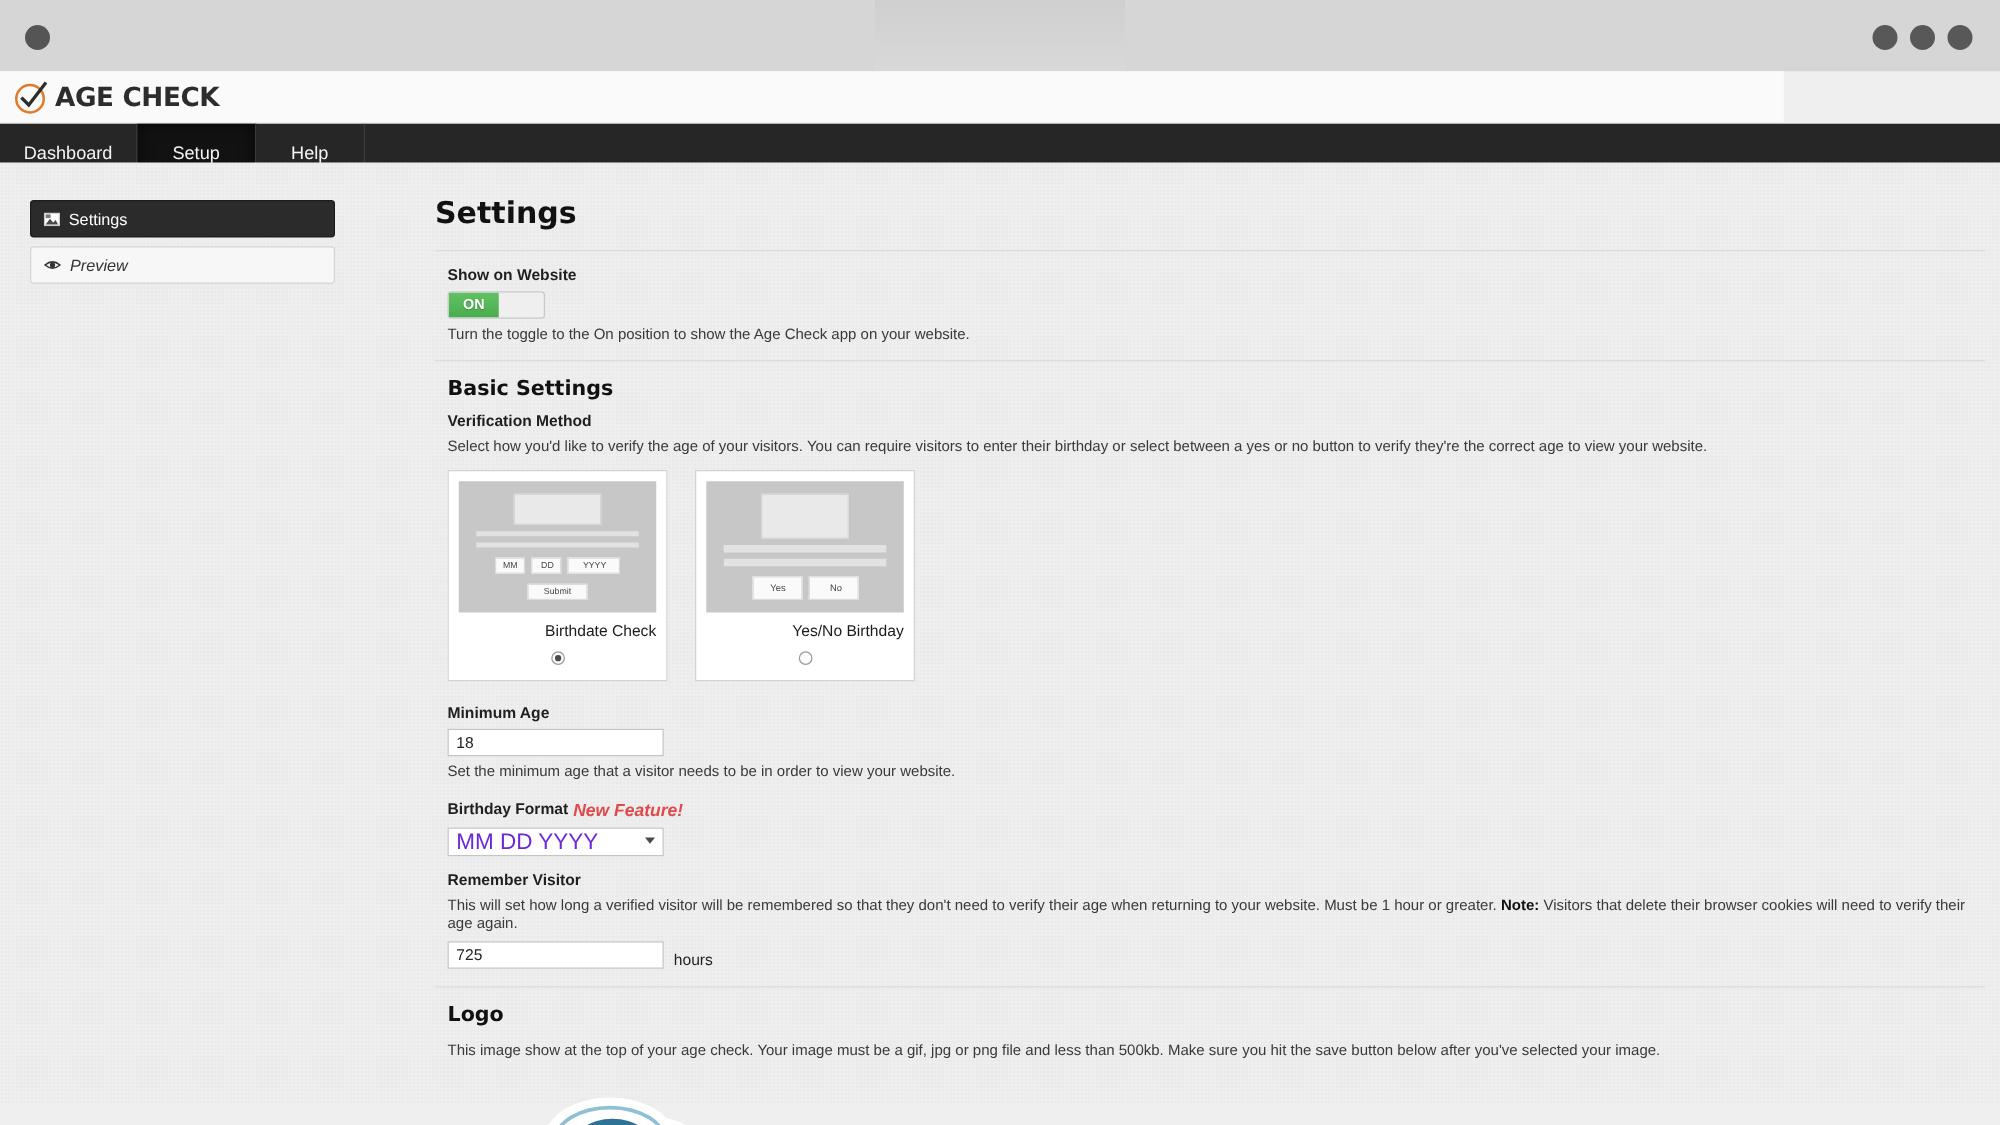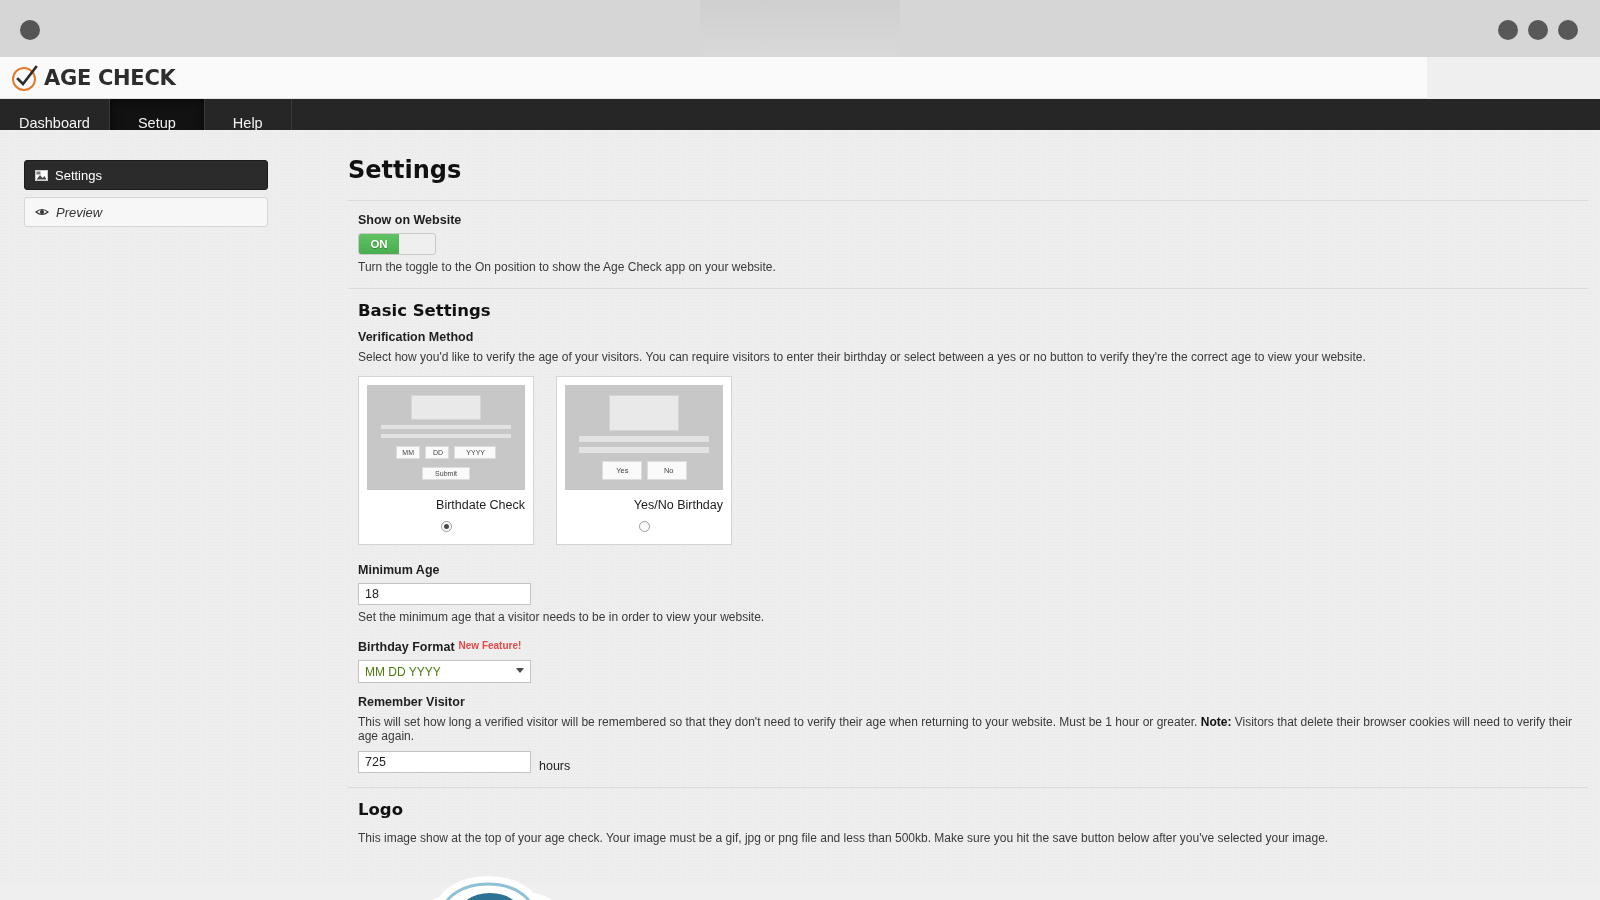--- a/index.html
+++ b/index.html
@@ -225,34 +225,35 @@
     border: 1px solid #c4c4c4;
     background: #fff;
     font-size: 12.5px; color: #222;
     padding: 0 6px;
     font-family: "Liberation Sans", sans-serif;
   }
   .select-wrap { position: relative; width: 173px; }
   .select-box {
     width: 173px; height: 23px;
     border: 1px solid #c4c4c4; background: #fff;
-    font-size: 12px; color: #4d7c0f;
+    font-size: 18px; color: #6d28d9;
     padding: 0 20px 0 6px;
     display: flex; align-items: center;
     cursor: pointer;
   }
   .caret {
     position: absolute; right: 7px; top: 8px;
     width: 0; height: 0;
     border-left: 4px solid transparent;
     border-right: 4px solid transparent;
     border-top: 5px solid #4a4a4a;
   }
   .newfeat {
-    color: #e04a4a; font-size: 10px; font-weight: bold;
+    color: #e04a4a; font-size: 14px; font-weight: bold;
+    font-style: italic;
     margin-left: 4px; vertical-align: top;
   }
   .inline-row { display: flex; align-items: flex-end; gap: 8px; }
   .unit { font-size: 12.5px; color: #222; }
 
   
   .logo-img { margin-top: 14px; margin-left: 40px; }
 </style>
 </head>
 <body>

